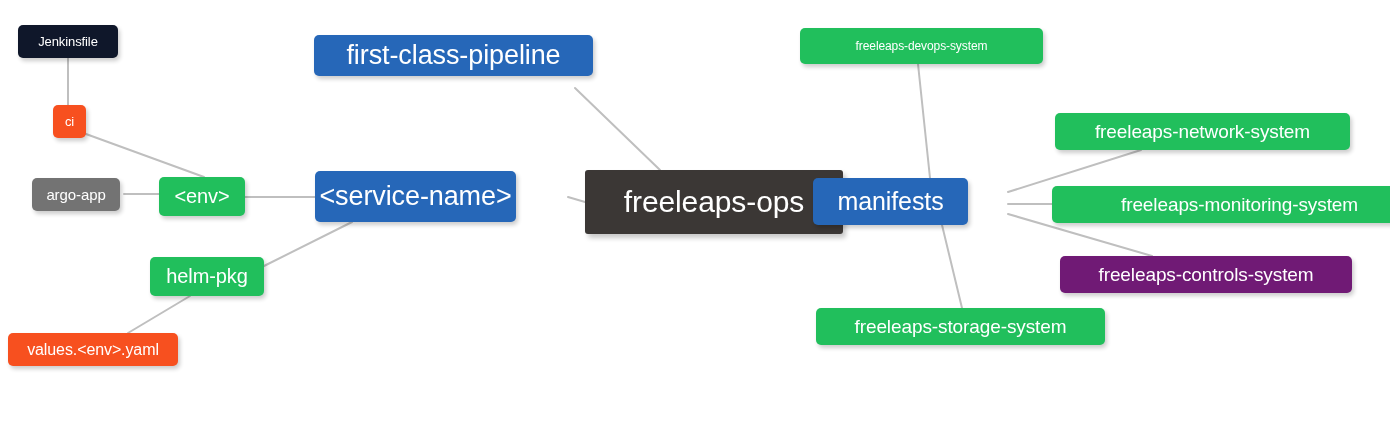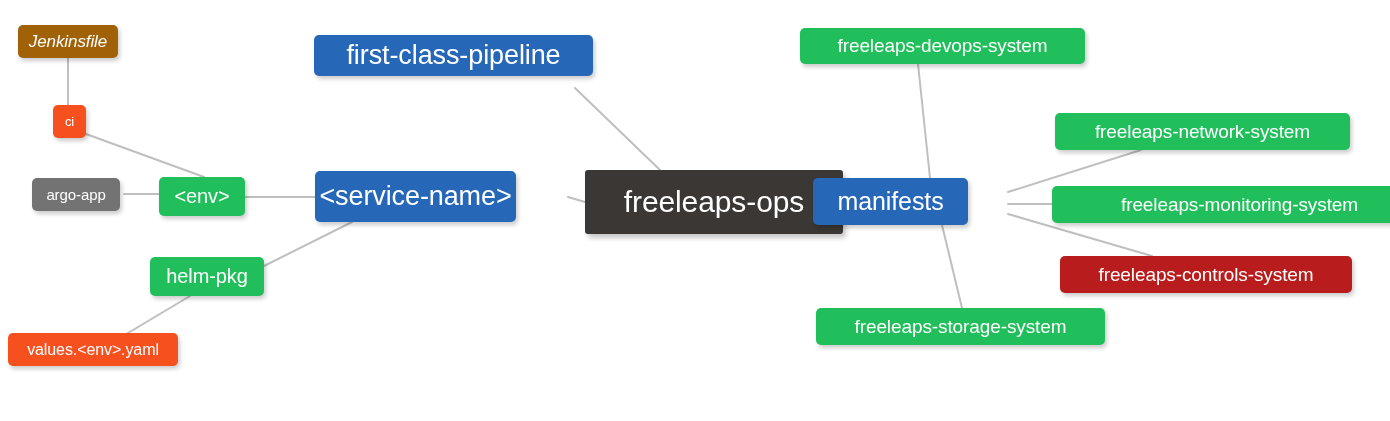--- a/index.html
+++ b/index.html
@@ -73,21 +73,21 @@
       <line x1="68" y1="105" x2="68" y2="58" class="edge-line" stroke="#bfbfbf"></line>
       <line x1="190" y1="296" x2="128" y2="333" class="edge-line" stroke="#bfbfbf"></line>
       <line x1="930" y1="178" x2="918" y2="64" class="edge-line" stroke="#bfbfbf"></line>
       <line x1="1008" y1="192" x2="1141" y2="150" class="edge-line" stroke="#bfbfbf"></line>
       <line x1="1008" y1="204" x2="1052" y2="204" class="edge-line" stroke="#bfbfbf"></line>
       <line x1="1008" y1="214" x2="1152" y2="256" class="edge-line" stroke="#bfbfbf"></line>
       <line x1="942" y1="225" x2="962" y2="308" class="edge-line" stroke="#bfbfbf"></line>
     </svg>
 
   <div id="node-layer">
-      <div class="mm-node lvl-orange" style="left: 18px; top: 25px; width: 100px; height: 33px; font-size: 17px; background: #a16207; font-style: italic;">
+      <div class="mm-node lvl-orange" style="left: 18px; top: 25px; width: 100px; height: 33px; font-size: 13px; background: #0f172a;">
         <span>Jenkinsfile</span>
       </div>
       <div class="mm-node lvl-red" style="left: 53px; top: 105px; width: 33px; height: 33px; font-size: 13px; background: rgb(247, 80, 31);">
         <span>ci</span>
       </div>
       <div class="mm-node lvl-red" style="left: 32px; top: 178px; width: 88px; height: 33px; font-size: 15px; background: #737373;">
         <span>argo-app</span>
       </div>
       <div class="mm-node lvl-green" style="left: 159px; top: 177px; width: 86px; height: 39px; font-size: 20px; background: rgb(33, 191, 92);">
         <span>&lt;env&gt;</span>
@@ -103,30 +103,30 @@
       </div>
       <div class="mm-node lvl-blue" style="left: 315px; top: 171px; width: 201px; height: 51px; font-size: 27px; background: rgb(38, 103, 184);">
         <span>&lt;service-name&gt;</span>
       </div>
       <div class="mm-node lvl-root" style="left: 585px; top: 170px; width: 258px; height: 64px; font-size: 30px; background: rgb(59, 55, 53);">
         <span>freeleaps-ops</span>
       </div>
       <div class="mm-node lvl-blue" style="left: 813px; top: 178px; width: 155px; height: 47px; font-size: 25px; background: rgb(38, 103, 184);">
         <span>manifests</span>
       </div>
-      <div class="mm-node lvl-green" style="left: 800px; top: 28px; width: 285px; height: 36px; font-size: 19px; background: rgb(33, 191, 92);">
+      <div class="mm-node lvl-green" style="left: 800px; top: 28px; width: 243px; height: 36px; font-size: 12px; background: rgb(33, 191, 92);">
         <span>freeleaps-devops-system</span>
       </div>
       <div class="mm-node lvl-green" style="left: 1055px; top: 113px; width: 295px; height: 37px; font-size: 19px; background: rgb(33, 191, 92);">
         <span>freeleaps-network-system</span>
       </div>
       <div class="mm-node lvl-green" style="left: 1052px; top: 186px; width: 375px; height: 37px; font-size: 19px; background: rgb(33, 191, 92);">
         <span>freeleaps-monitoring-system</span>
       </div>
-      <div class="mm-node lvl-green" style="left: 1060px; top: 256px; width: 292px; height: 37px; font-size: 19px; background: #b91c1c;">
+      <div class="mm-node lvl-green" style="left: 1060px; top: 256px; width: 292px; height: 37px; font-size: 19px; background: #701a75;">
         <span>freeleaps-controls-system</span>
       </div>
       <div class="mm-node lvl-green" style="left: 816px; top: 308px; width: 289px; height: 37px; font-size: 19px; background: rgb(33, 191, 92);">
         <span>freeleaps-storage-system</span>
       </div>
     </div>
 
 </div>
 
 </body></html>

